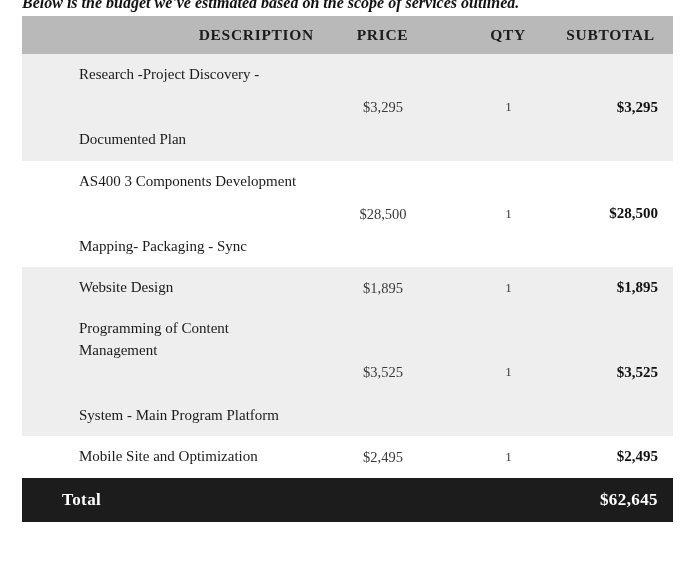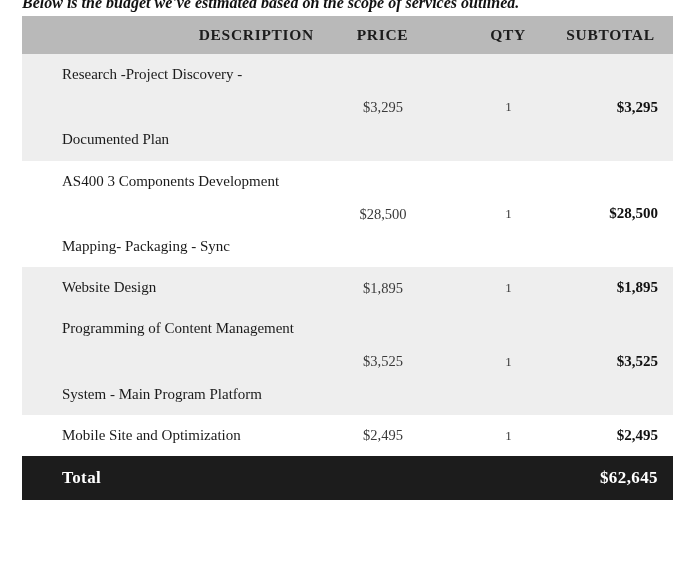--- a/index.html
+++ b/index.html
@@ -78,21 +78,21 @@
 
   tbody td {
     vertical-align: middle;
     padding-top: 10px;
     padding-bottom: 10px;
     font-size: 15px;
     line-height: 1.42;
   }
   td.desc {
     text-align: left;
-    padding-left: 40px;
+    padding-left: 57px;
     padding-right: 8px;
     color: #1a1a1a;
   }
   td.desc .line2 { display: block; margin-top: 44px; }
   td.price {
     text-align: center;
     padding-right: 8px;
     color: #3a3a3a;
     font-size: 14.5px;
   }

